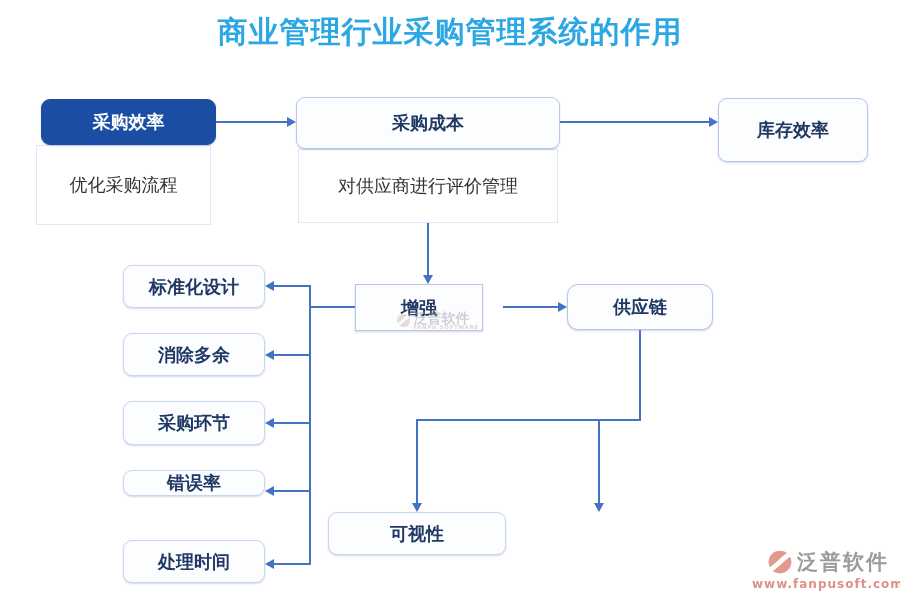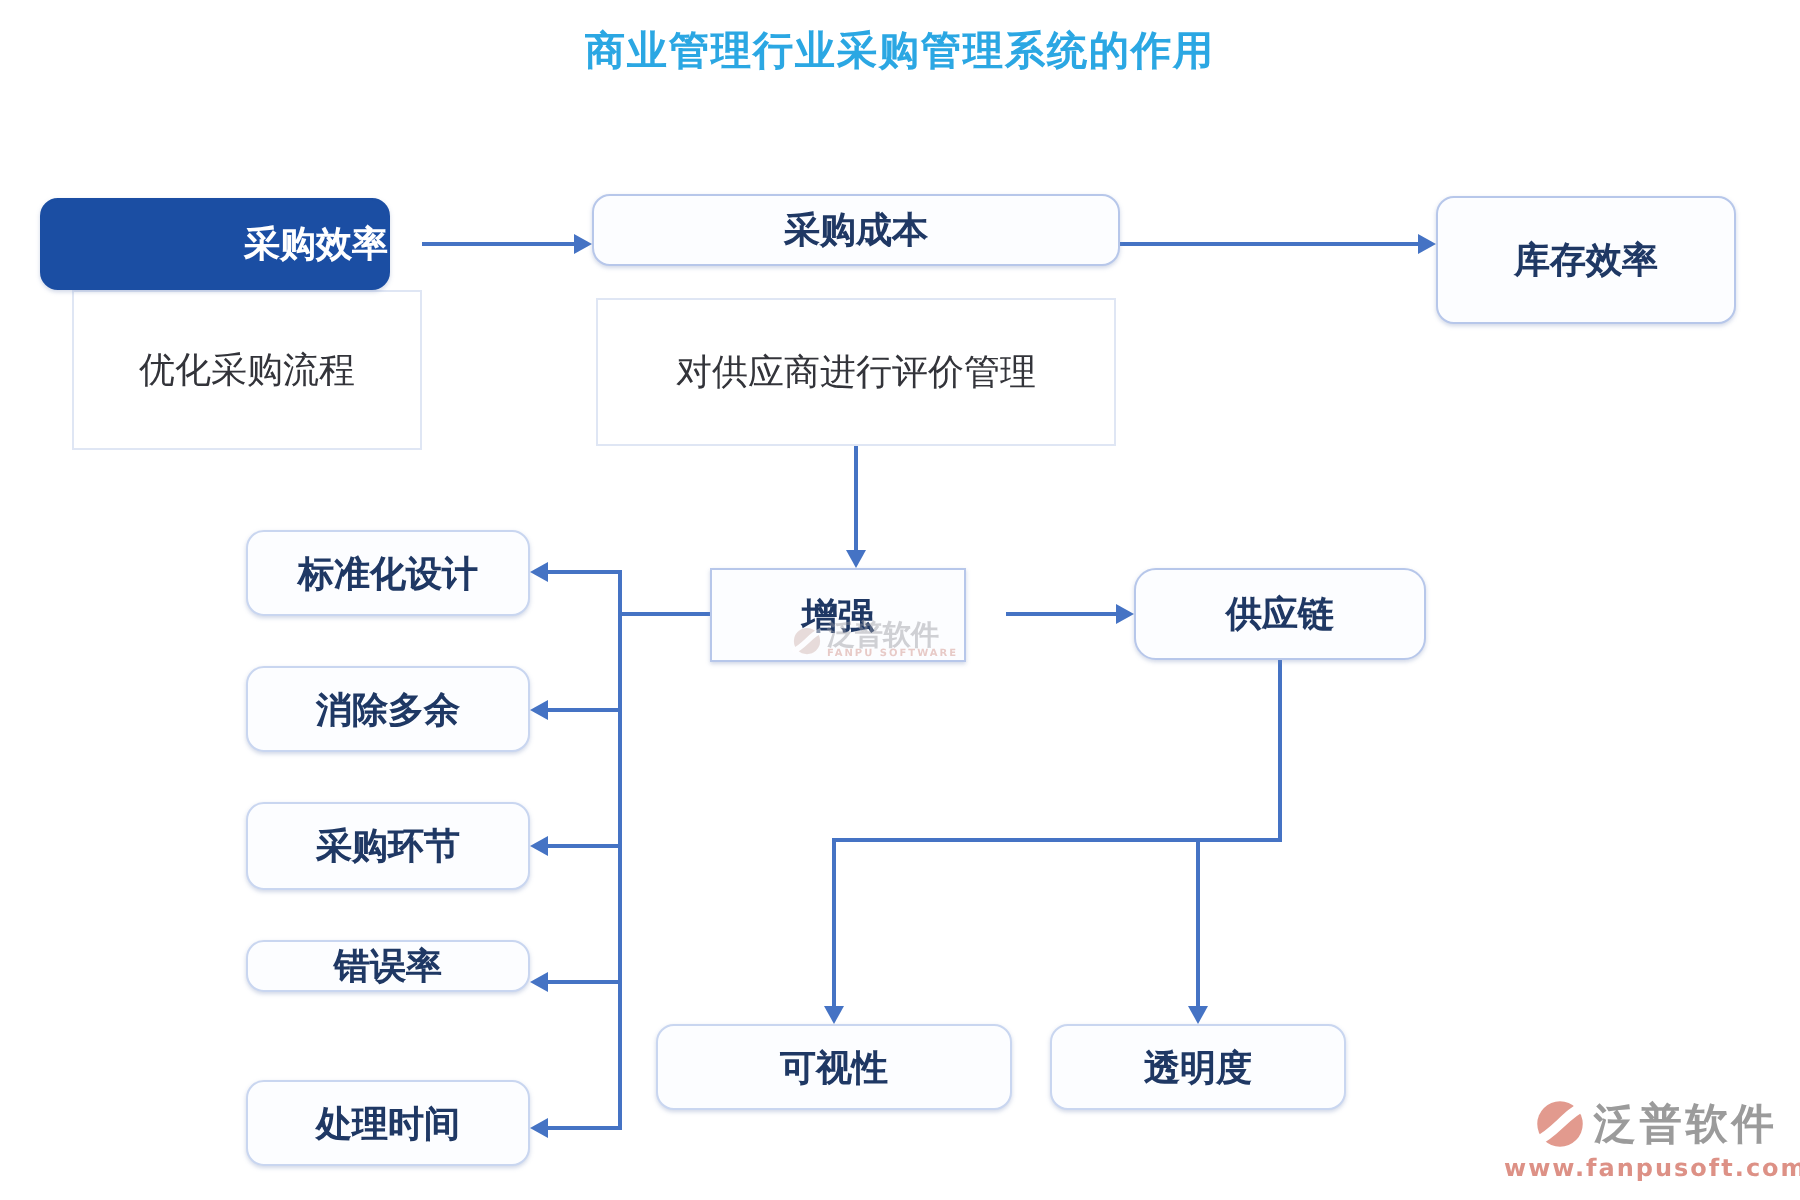--- a/index.html
+++ b/index.html
@@ -2,21 +2,21 @@
 <html><head>
 <meta charset="utf-8">
 <style>
   html,body{margin:0;padding:0;background:#fff;}
   .canvas{
     position:relative;width:900px;height:600px;background:#ffffff;overflow:hidden;
     font-family:"DejaVu Sans","Liberation Sans",sans-serif;
   }
   .title{
     position:absolute;left:0;top:12px;width:100%;margin:0;text-align:center;
-    font-size:20px;font-weight:bold;color:#2BA7E3;letter-spacing:1px;
+    font-size:30px;font-weight:bold;color:#2BA7E3;letter-spacing:1px;
   }
   .node{
     position:absolute;display:flex;align-items:center;justify-content:center;
     background:#fcfdff;border:1px solid #b7c7ea;border-radius:9px;
     color:#1F3864;font-weight:bold;font-size:18px;
     box-shadow:0 1px 2px rgba(120,140,185,.35);
     box-sizing:border-box;z-index:2;
   }
   .node.dark{background:#1B4EA3;border:1px solid #1B4EA3;color:#ffffff;}
   .node.soft{border-color:#c9d6f0;}
@@ -44,28 +44,28 @@
   .logo-name{font-size:21px;font-weight:bold;color:#9b9b9b;letter-spacing:2px;}
   .logo-url{font-size:12px;font-weight:bold;color:#DD9186;letter-spacing:1px;margin-top:1px;}
 </style>
 </head>
 <body>
 
 <div class="canvas">
 
   <h1 class="title">商业管理行业采购管理系统的作用</h1>
 
-  <div class="node dark" style="left:20px;top:99px;width:175px;height:46px;justify-content:flex-end;">
+  <div class="node dark" style="left:41px;top:99px;width:175px;height:46px;">
     <span>采购效率</span>
   </div>
   <div class="bodybox" style="left:36px;top:145px;width:175px;height:80px;">
     <span>优化采购流程</span>
   </div>
 
-  <div class="node" style="left:296px;top:97px;width:264px;height:36px;">
+  <div class="node" style="left:296px;top:97px;width:264px;height:52px;">
     <span>采购成本</span>
   </div>
   <div class="bodybox" style="left:298px;top:149px;width:260px;height:74px;">
     <span>对供应商进行评价管理</span>
   </div>
 
   <div class="node" style="left:718px;top:98px;width:150px;height:64px;">
     <span>库存效率</span>
   </div>
 
@@ -97,23 +97,20 @@
   </div>
   <div class="node soft" style="left:123px;top:470px;width:142px;height:26px;">
     <span>错误率</span>
   </div>
   <div class="node soft" style="left:123px;top:540px;width:142px;height:43px;">
     <span>处理时间</span>
   </div>
 
   <div class="node soft" style="left:328px;top:512px;width:178px;height:43px;">
     <span>可视性</span>
-  </div>
-  <div class="node soft" style="left:525px;top:512px;width:148px;height:43px;">
-    <span>透明度</span>
   </div>
 
   <div class="ln h" style="left:211px;top:121px;width:76px;"></div>
   <i class="ar right" style="left:287px;top:117px;"></i>
 
   <div class="ln h" style="left:560px;top:121px;width:149px;"></div>
   <i class="ar right" style="left:709px;top:117px;"></i>
 
   <div class="ln v" style="left:427px;top:223px;height:52px;"></div>
   <i class="ar down" style="left:423px;top:275px;"></i>

